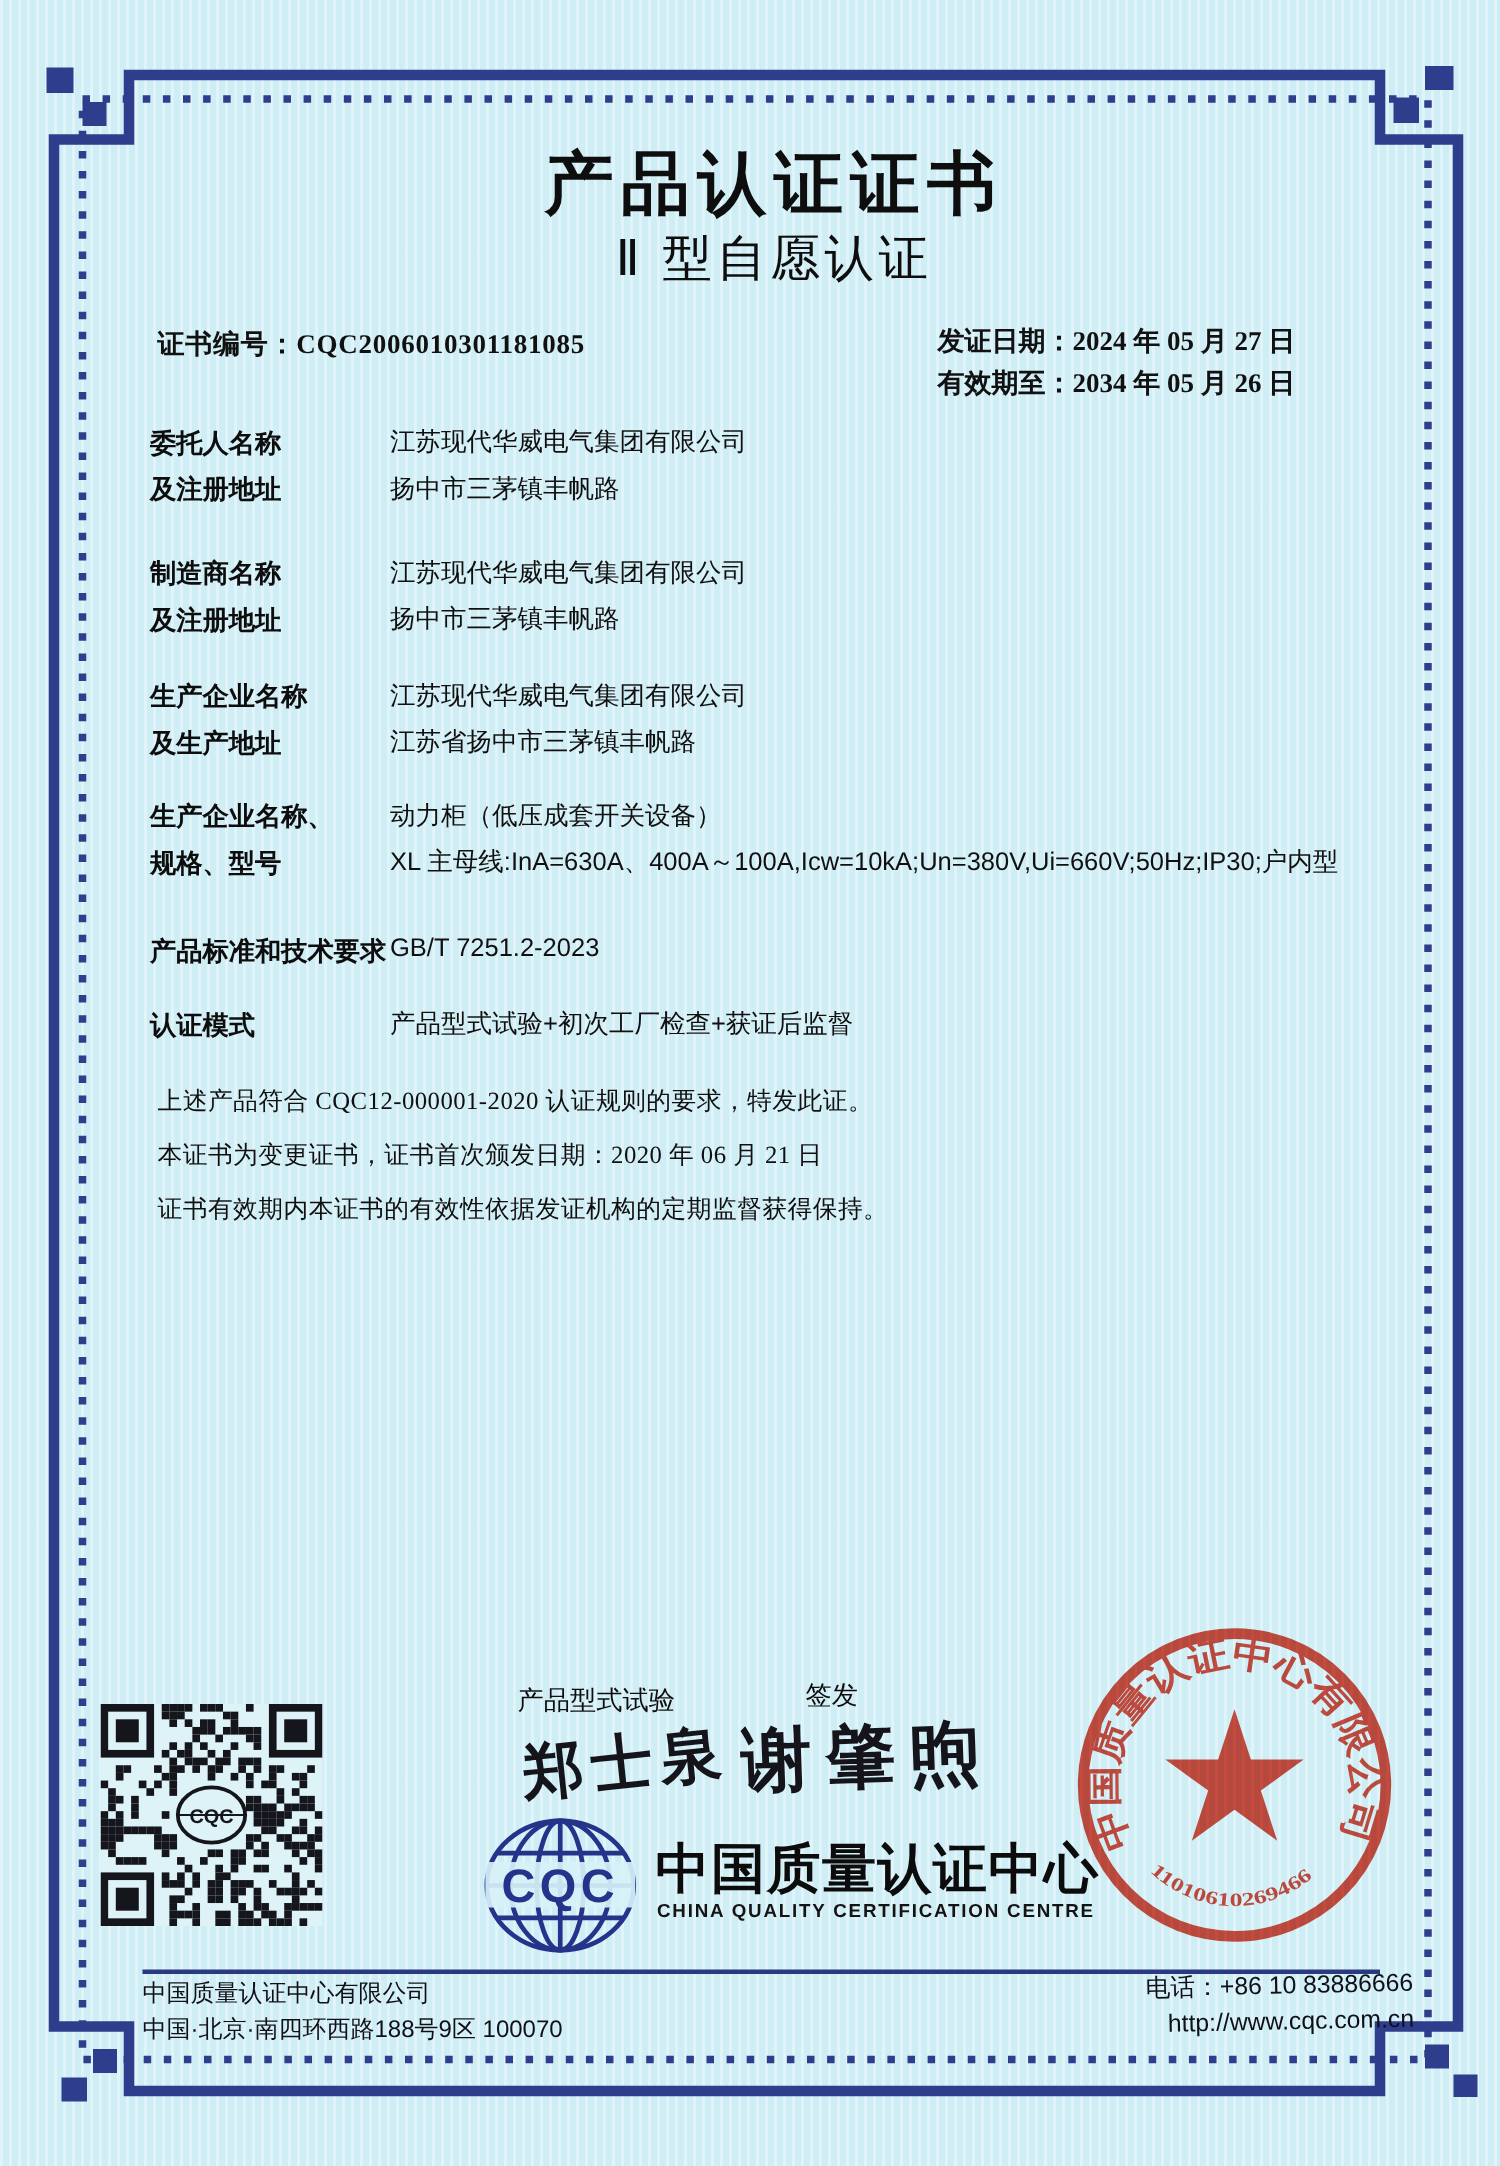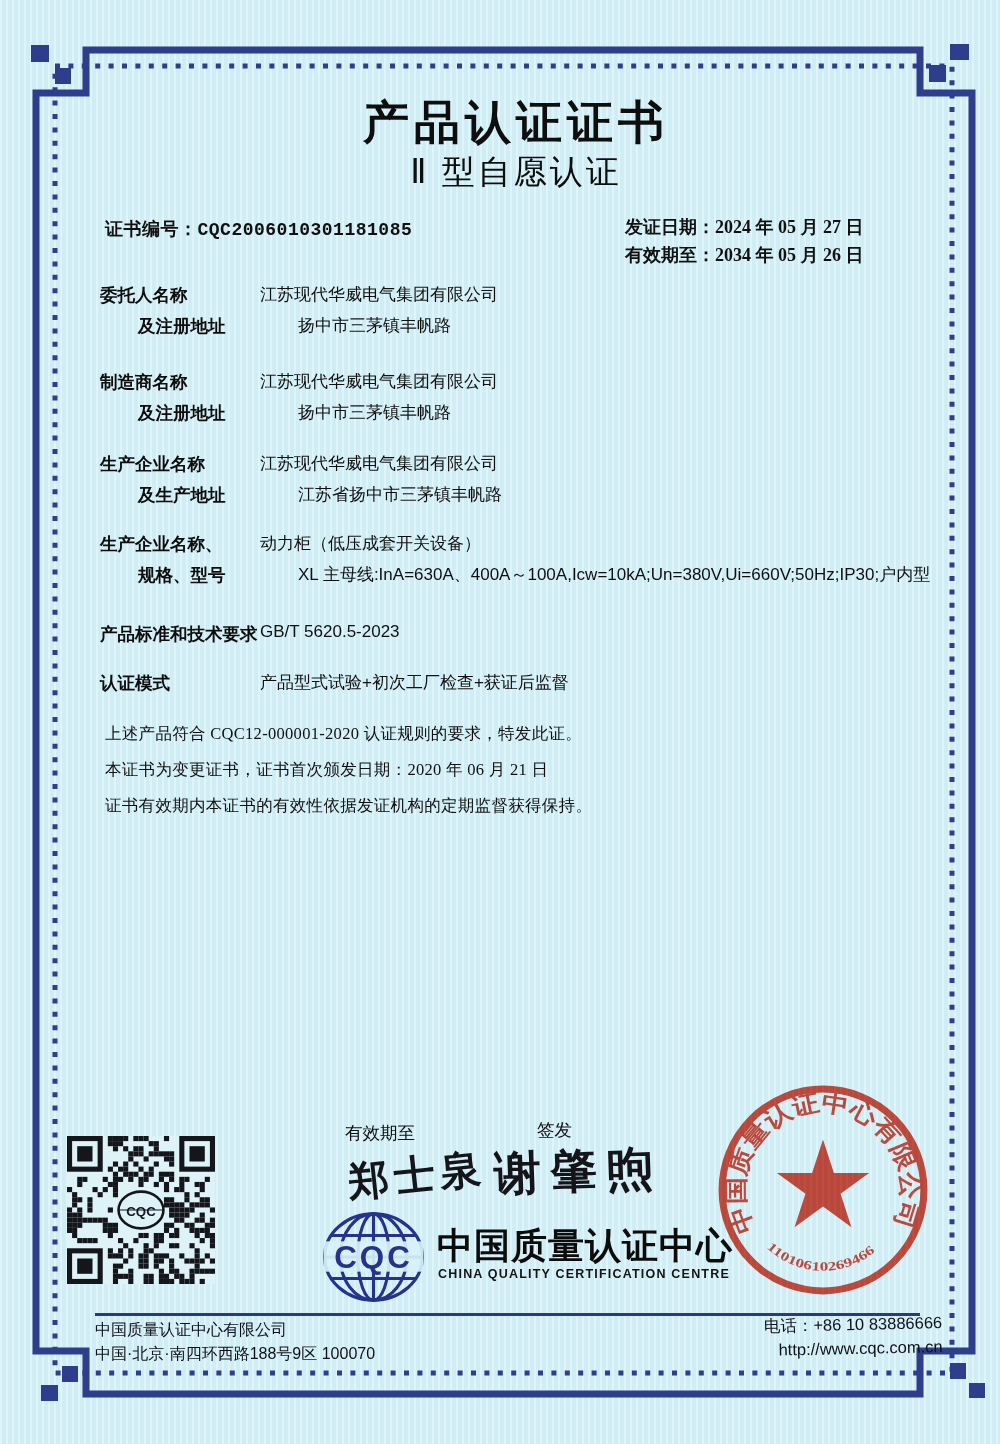--- a/index.html
+++ b/index.html
@@ -18,27 +18,27 @@
   }
   svg{display:block;}
   .border-svg{position:absolute;left:0;top:0;pointer-events:none;}
 
   .title{position:absolute;left:0;top:92px;width:100%;margin:0;
     text-align:center;font-size:46px;font-weight:900;letter-spacing:5px;color:#0e0e0e;}
   .subtitle{position:absolute;left:0;top:150px;width:100%;margin:0;
     text-align:center;font-size:33px;font-weight:400;letter-spacing:3px;color:#0e0e0e;}
 
   .serif{font-family:"Liberation Serif","DejaVu Serif",serif;}
-  .certno{position:absolute;left:105px;top:217px;font-size:18px;font-weight:700;letter-spacing:.5px;font-family:Liberation Mono, monospace;}
+  .certno{position:absolute;left:105px;top:217px;font-size:18px;font-weight:700;letter-spacing:.5px;}
   .date-line{position:absolute;left:625px;font-size:18px;font-weight:700;}
 
   .field{position:absolute;left:0;width:100%;height:70px;}
   .lbl{position:absolute;left:100px;font-size:17.5px;font-weight:800;white-space:nowrap;color:#0d0d0d;}
   .val{position:absolute;left:260px;font-size:17px;white-space:nowrap;color:#101010;}
-  .row2{top:31px;margin-left:38px;}
+  .row2{top:31px;}
 
   .stmt{position:absolute;left:105px;font-size:16.5px;letter-spacing:.3px;color:#101010;}
 
   .verify-note{position:absolute;left:257px;top:1071px;font-size:15.5px;color:#0f0f0f;}
 
   .sign-label{position:absolute;font-size:17.5px;color:#0e0e0e;}
   .sig{position:absolute;font-family:"Liberation Serif","DejaVu Serif",serif;
     font-weight:700;color:#14141a;white-space:nowrap;}
   .sig-1{left:348px;top:1148px;font-size:41px;letter-spacing:5px;transform:rotate(-6deg);}
   .sig-2{left:494px;top:1140px;font-size:47px;letter-spacing:9px;transform:rotate(-2deg);}
@@ -106,33 +106,33 @@
     <div class="val row2">江苏省扬中市三茅镇丰帆路</div>
   </div>
   <div class="field" style="top:532px">
     <div class="lbl">生产企业名称、</div>
     <div class="lbl row2">规格、型号</div>
     <div class="val">动力柜（低压成套开关设备）</div>
     <div class="val row2">XL 主母线:InA=630A、400A～100A,Icw=10kA;Un=380V,Ui=660V;50Hz;IP30;户内型</div>
   </div>
   <div class="field" style="top:622px">
     <div class="lbl">产品标准和技术要求</div>
-    <div class="val">GB/T 5620.5-2023</div>
+    <div class="val">GB/T 7251.2-2023</div>
   </div>
   <div class="field" style="top:671px">
     <div class="lbl">认证模式</div>
     <div class="val">产品型式试验+初次工厂检查+获证后监督</div>
   </div>
 
   <div class="stmt serif" style="top:723px">上述产品符合 CQC12-000001-2020 认证规则的要求，特发此证。</div>
   <div class="stmt serif" style="top:759px">本证书为变更证书，证书首次颁发日期：2020 年 06 月 21 日</div>
   <div class="stmt serif" style="top:795px">证书有效期内本证书的有效性依据发证机构的定期监督获得保持。</div>
 
 
-  <div class="sign-label" style="left:345px;top:1121px">有效期至</div>
+  <div class="sign-label" style="left:345px;top:1121px">产品型式试验</div>
   <div class="sign-label" style="left:537px;top:1118px">签发</div>
   <div class="sig sig-1">郑士泉</div>
   <div class="sig sig-2">谢肇煦</div>
 
   <svg class="qr-svg" width="148" height="148" viewBox="0 0 145 145">
     <rect x="0" y="0" width="145" height="145" fill="#ddf3f8"></rect>
     <g id="qr-cells">
         <rect x="40" y="0" width="5" height="5" fill="#15151c"></rect>
         <rect x="45" y="0" width="5" height="5" fill="#15151c"></rect>
         <rect x="50" y="0" width="5" height="5" fill="#15151c"></rect>

